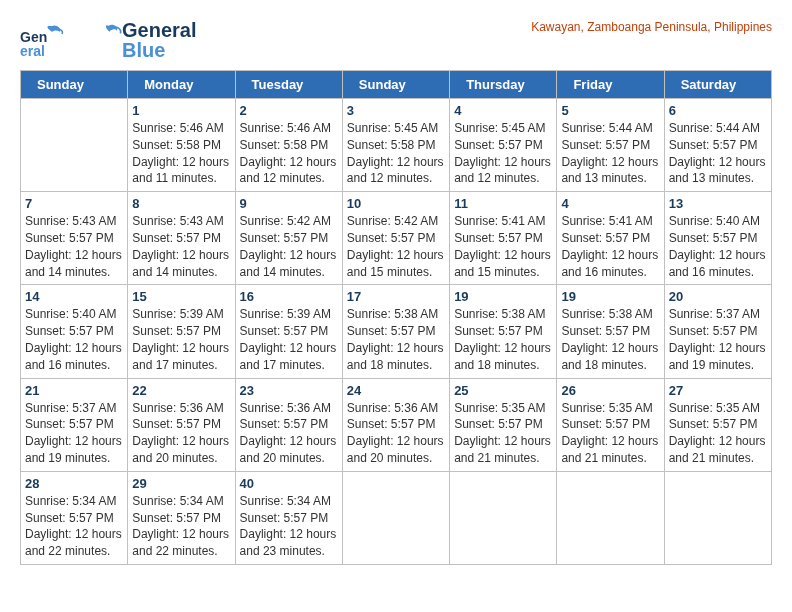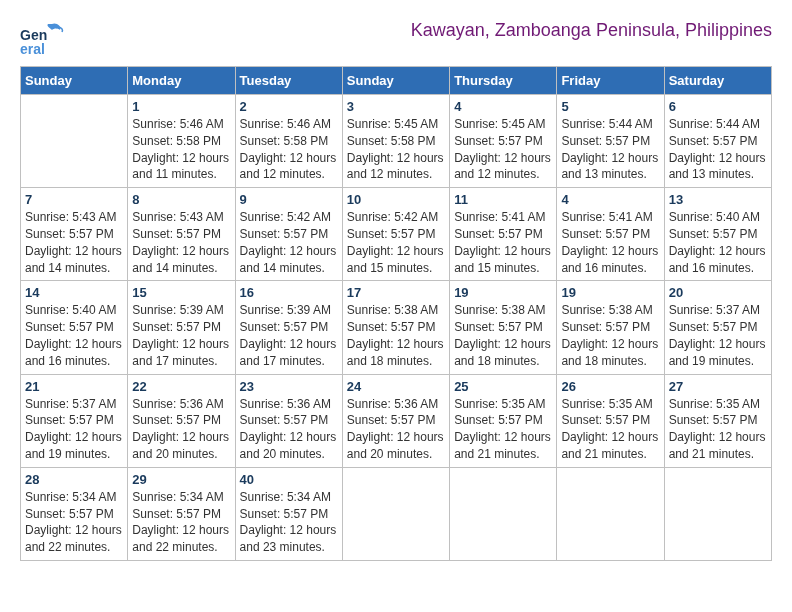--- a/index.html
+++ b/index.html
@@ -23,32 +23,32 @@
     }
     .title-block {
       text-align: right;
     }
     .month-title {
       font-size: 36px;
       font-weight: bold;
       color: #1a3a5c;
     }
     .location {
-      font-size: 18px;
-      color: #701a75;
+      font-size: 12px;
+      color: #c2410c;
     }
     table {
       width: 100%;
       border-collapse: collapse;
       font-size: 11px;
     }
     thead tr th {
       background-color: #2e6db4;
       color: #fff;
-      padding: 6px 4px;
+      padding: 6px 16px;
       text-align: left;
       font-size: 13px;
       font-weight: bold;
       border: 1px solid #c0c0c0;
     }
     tbody tr td {
       border: 1px solid #c0c0c0;
       vertical-align: top;
       padding: 4px;
       height: 85px;
@@ -80,20 +80,33 @@
     <div style="display:flex;align-items:center;gap:4px;">
       <div style="position:relative;width:44px;height:36px;">
         
         <svg width="44" height="36" viewBox="0 0 44 36">
           <text x="0" y="20" font-size="14" fill="#1a3a5c" font-weight="bold">Gen</text>
           <text x="0" y="34" font-size="14" fill="#4a90d9" font-weight="bold">eral</text>
 
           <path d="M32 4 C36 2, 42 6, 40 10 C38 8, 34 8, 32 10 C30 8, 26 6, 28 4 Z" fill="#4a90d9"></path>
           <path d="M36 8 C38 6, 44 8, 42 12" fill="none" stroke="#4a90d9" stroke-width="1.5"></path>
         </svg>
+      </div>
+      <div style="display:flex;flex-direction:column;margin-left:4px;">
+        <div style="display:flex;align-items:center;">
+          <svg width="50" height="40" viewBox="0 0 60 44">
+
+            <path d="M44 5 C48 2, 56 5, 54 11 C52 8, 47 9, 45 12 L42 9 C40 6, 40 3, 44 5Z" fill="#4a90d9"></path>
+            <path d="M50 8 C54 5, 60 9, 58 14" fill="none" stroke="#4a90d9" stroke-width="2"></path>
+          </svg>
+          <div>
+            <div style="font-size:20px;font-weight:bold;color:#1a3a5c;line-height:1;">General</div>
+            <div style="font-size:20px;font-weight:bold;color:#4a90d9;line-height:1;">Blue</div>
+          </div>
+        </div>
       </div>
     </div>
   </div>
   <div class="title-block">
     <div class="location">Kawayan, Zamboanga Peninsula, Philippines</div>
   </div>
 </div>
 
 <table>
   <thead>

